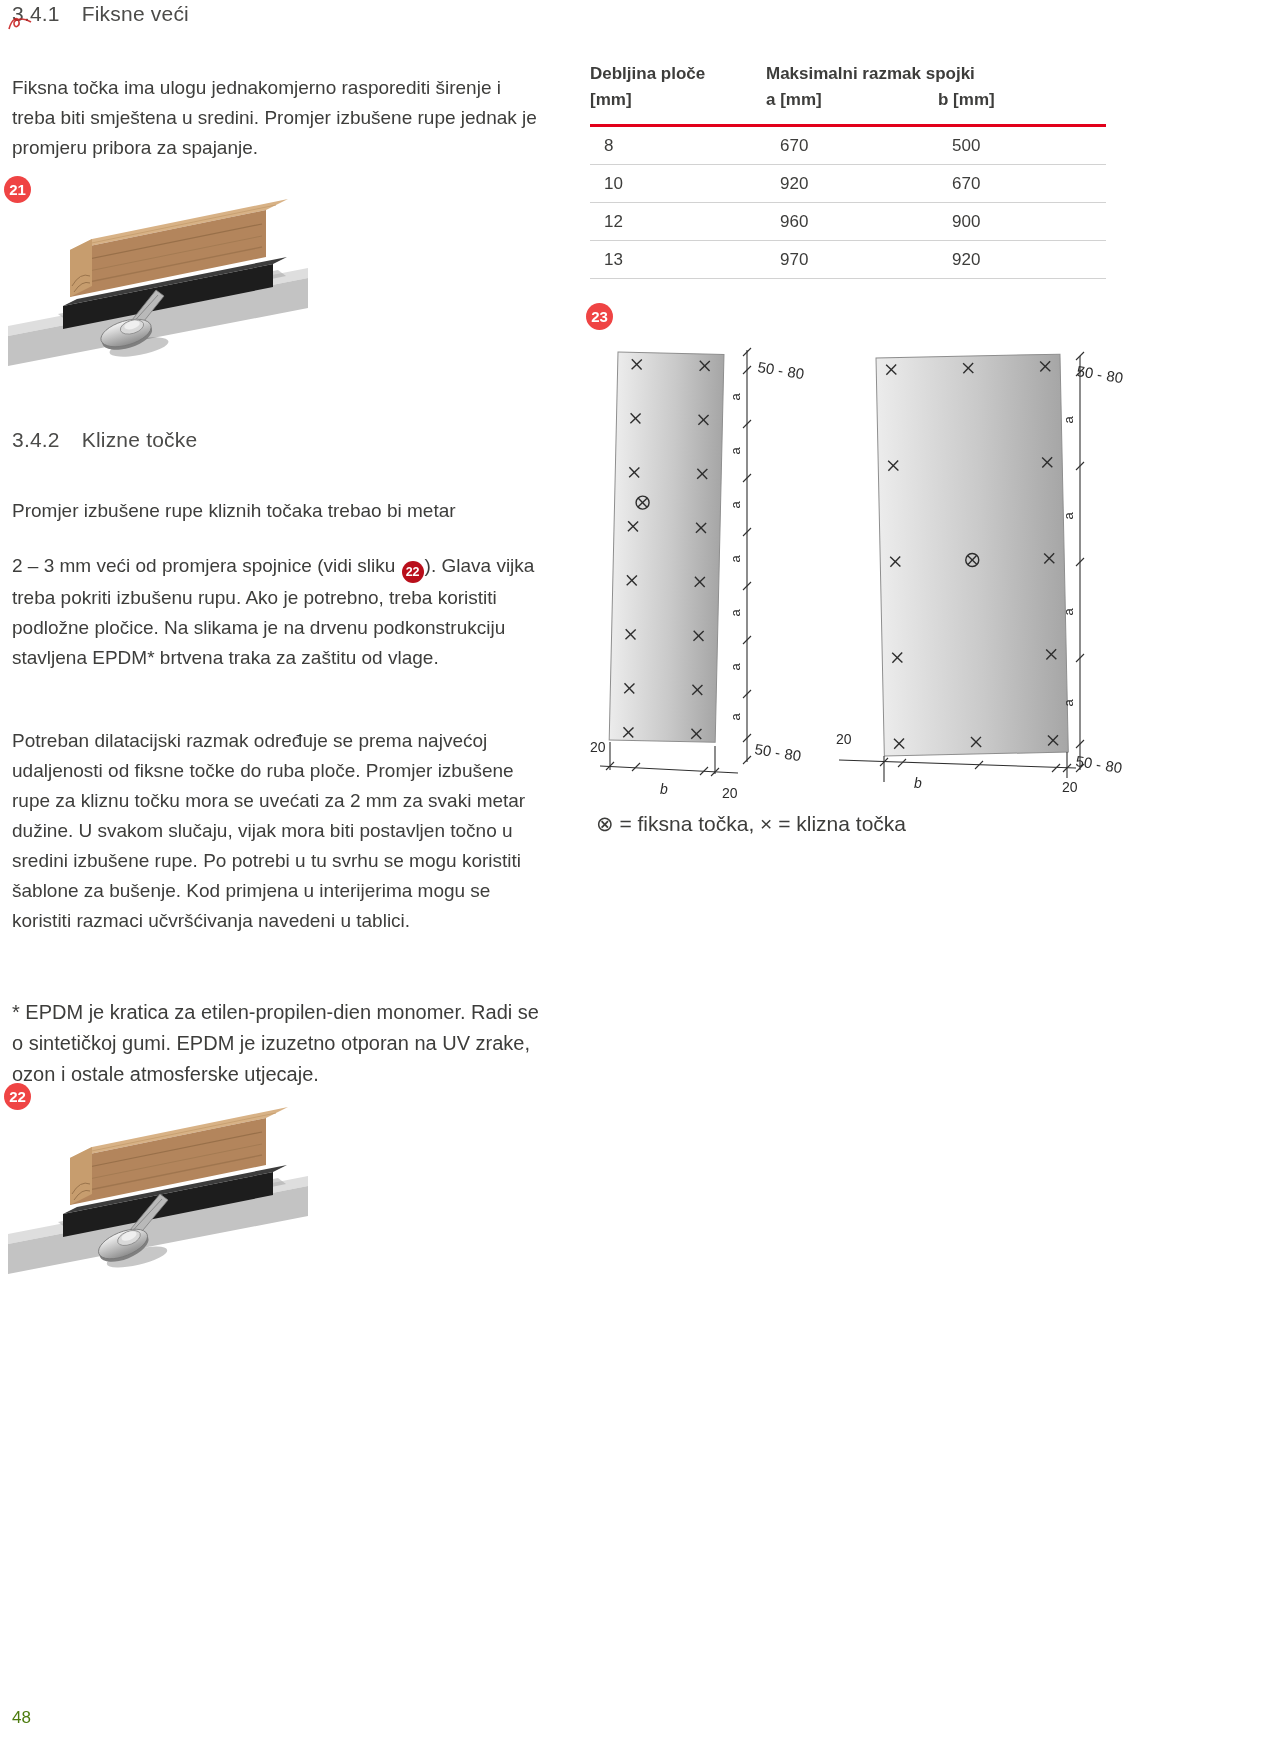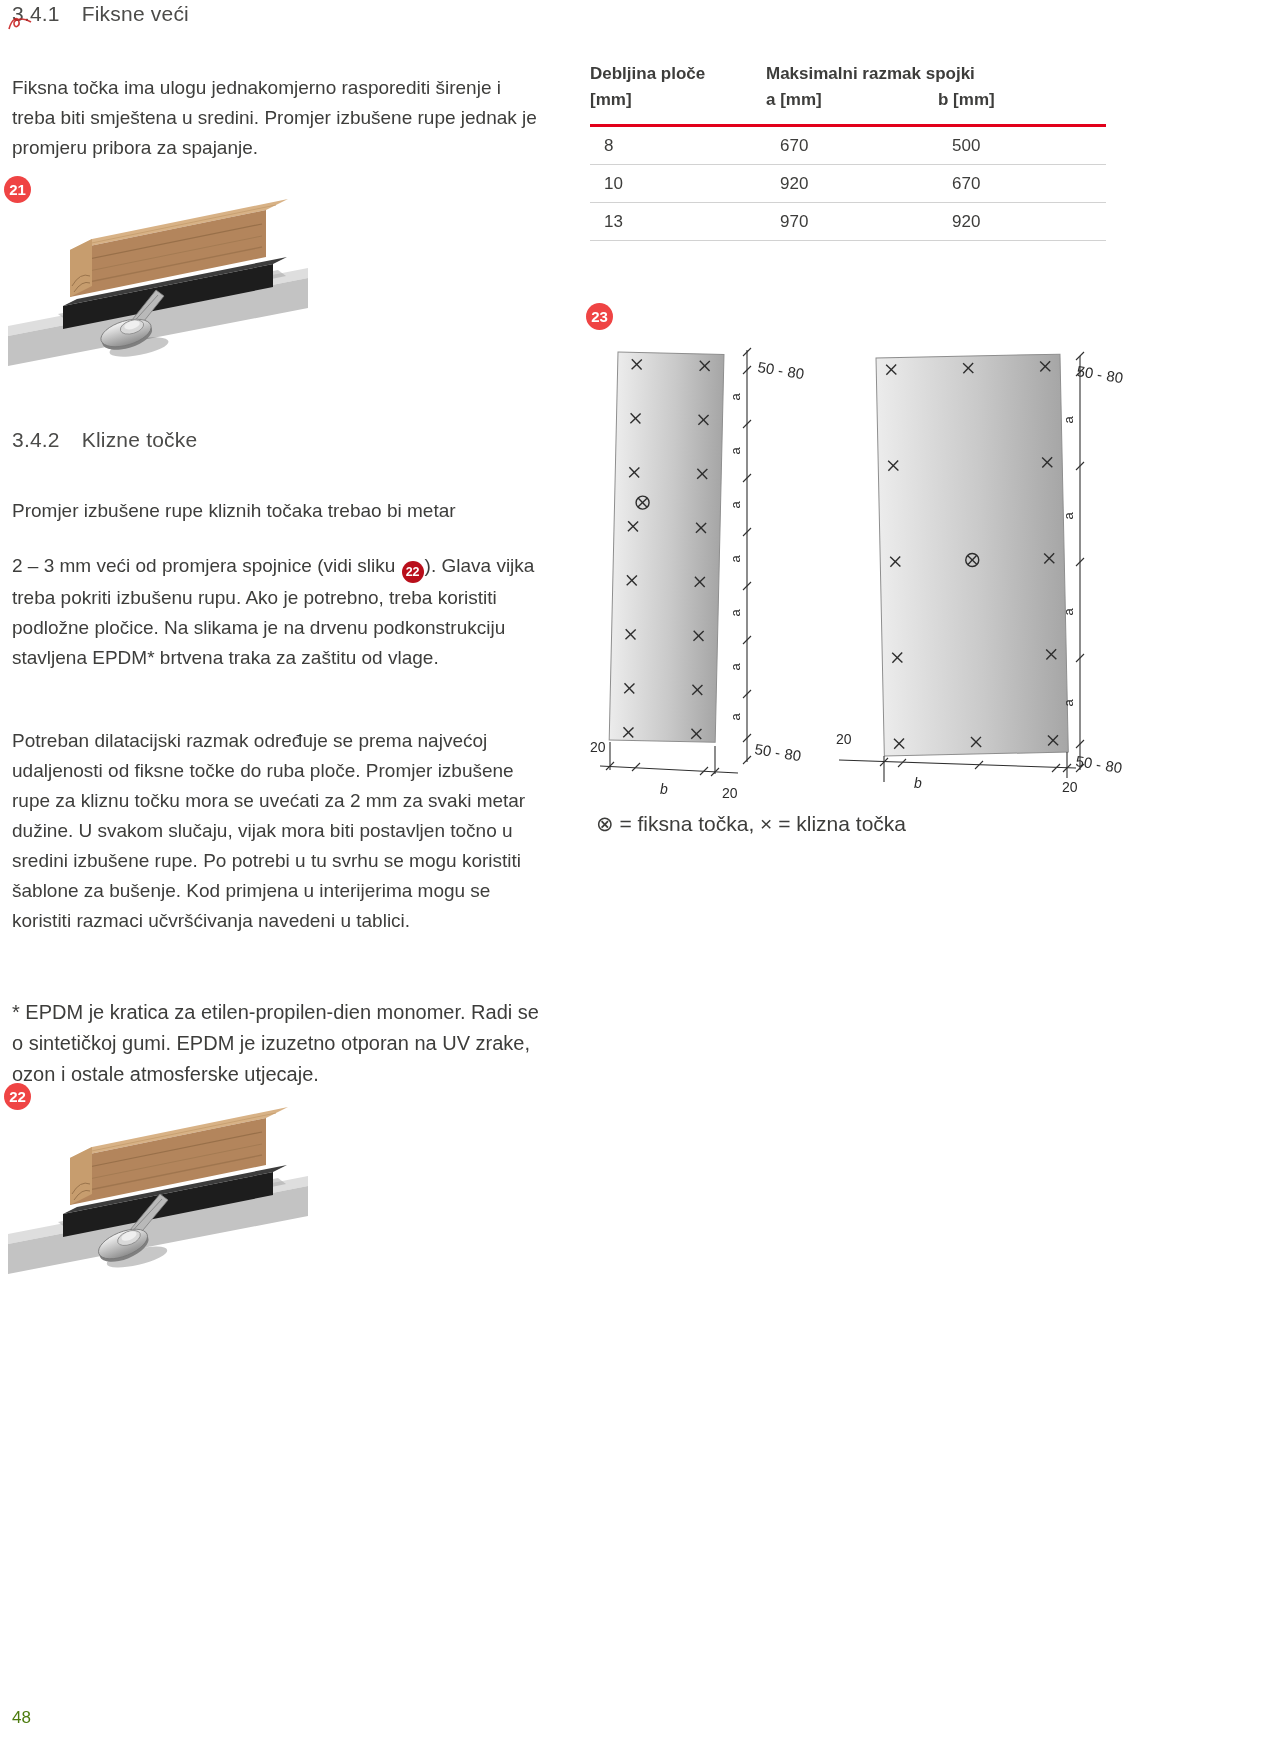--- a/index.html
+++ b/index.html
@@ -104,20 +104,25 @@
     <div>8</div>
     <div>670</div>
     <div>500</div>
   </div>
   <div class="t-row">
     <div>10</div>
     <div>920</div>
     <div>670</div>
   </div>
   <div class="t-row">
+    <div>12</div>
+    <div>960</div>
+    <div>900</div>
+  </div>
+  <div class="t-row">
     <div>13</div>
     <div>970</div>
     <div>920</div>
   </div>
 </div>
 
 <div class="abs badge" style="left:586px;top:303px;">23</div>
 
 <svg class="abs" style="left:584px;top:336px;" width="560" height="470" viewBox="0 0 560 470">
   <defs>

